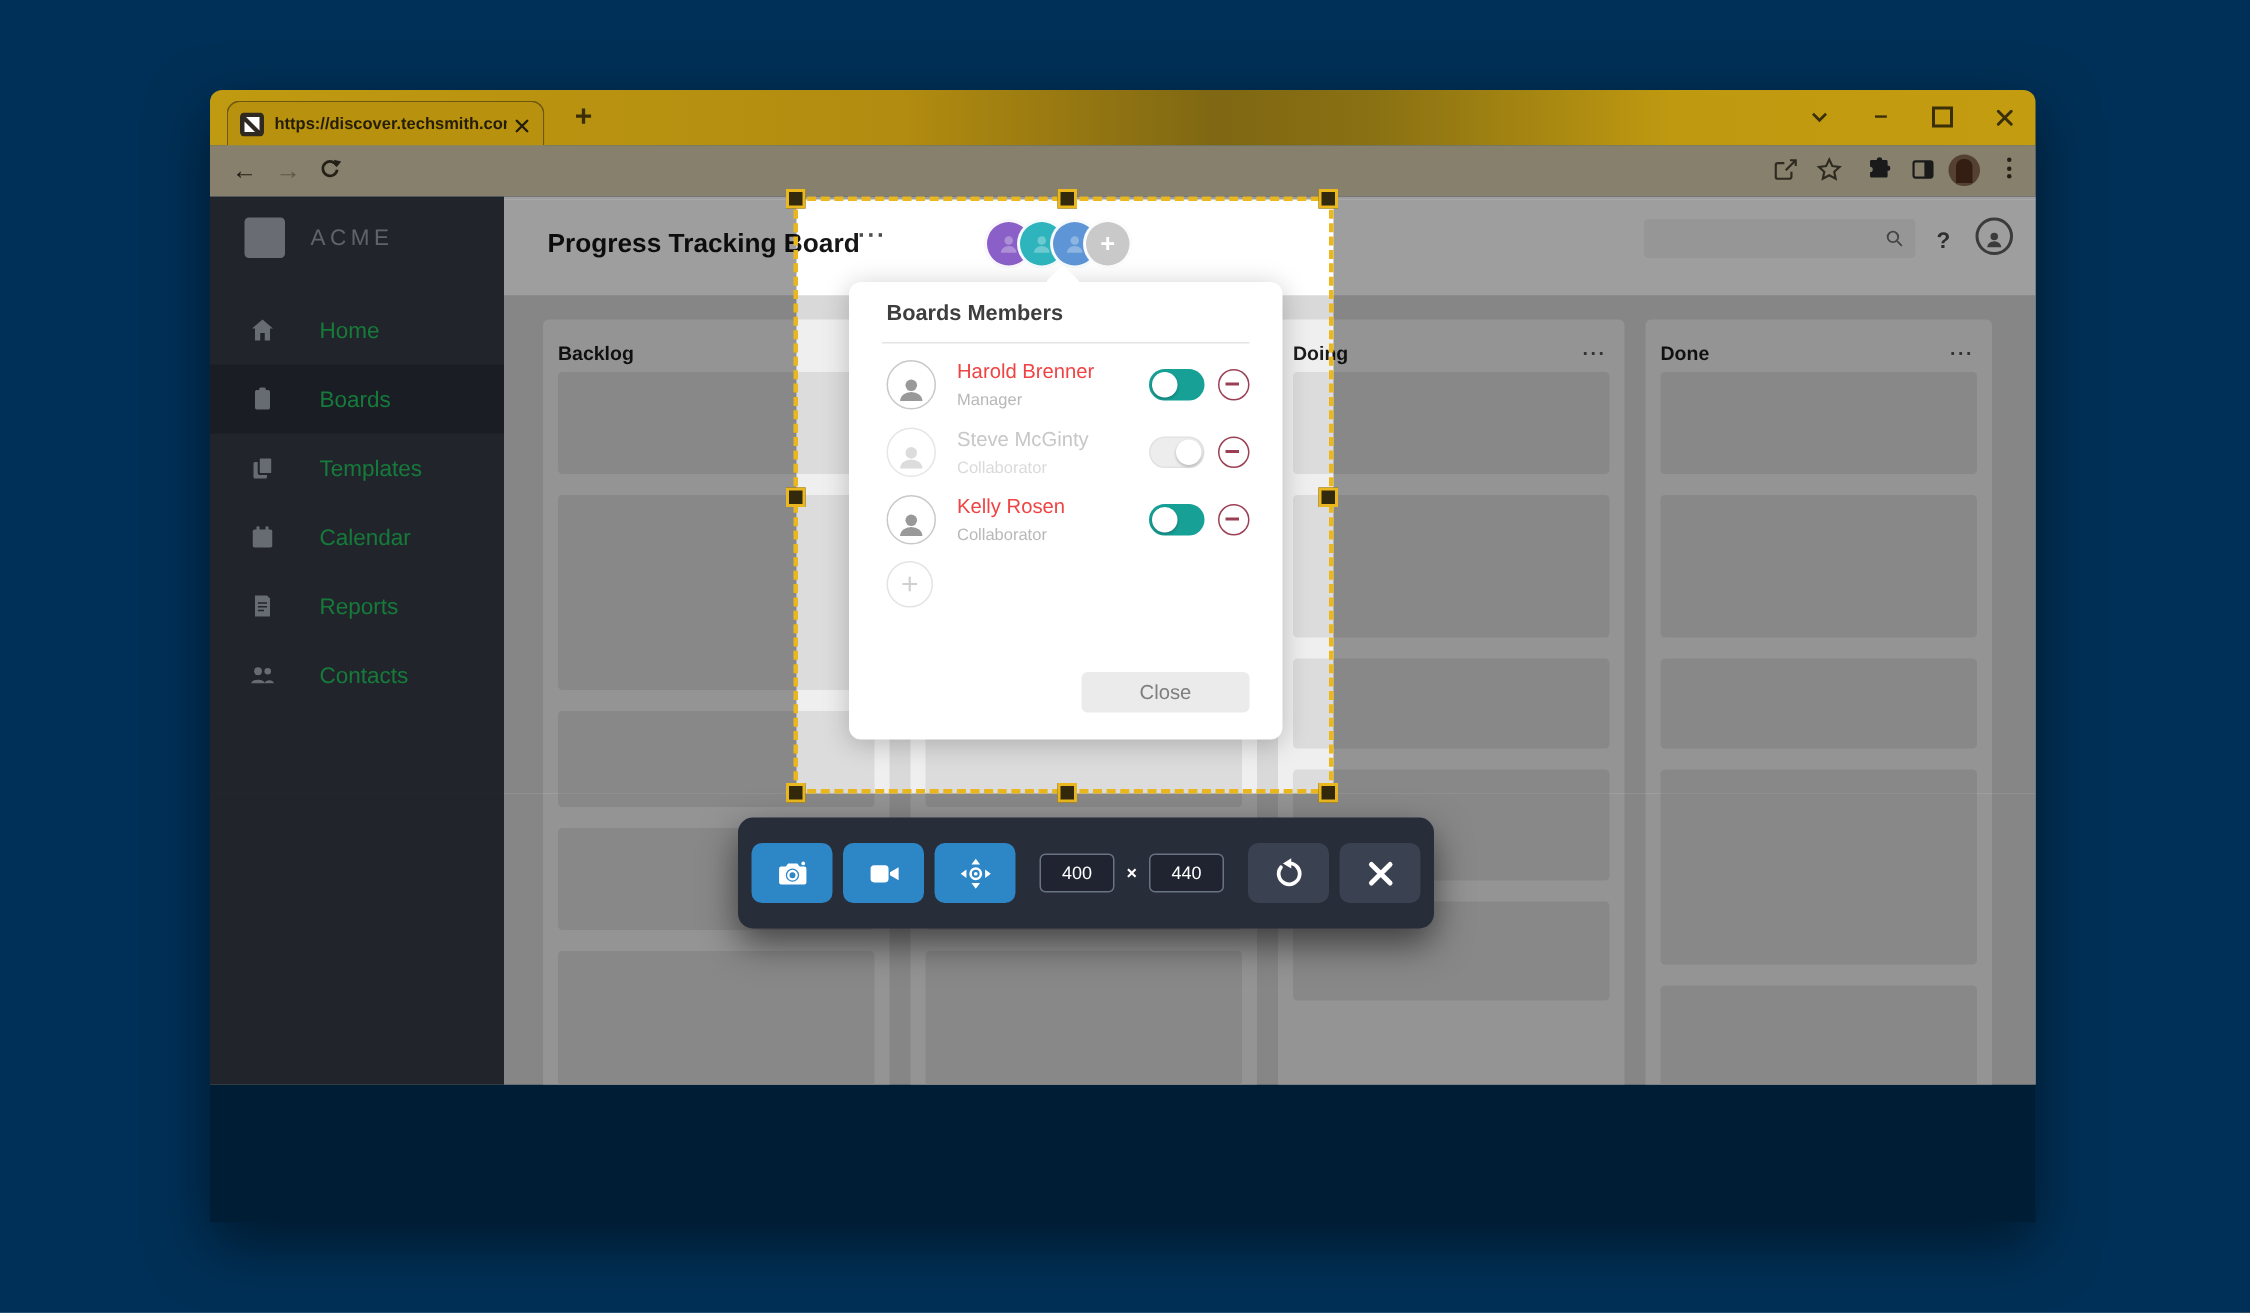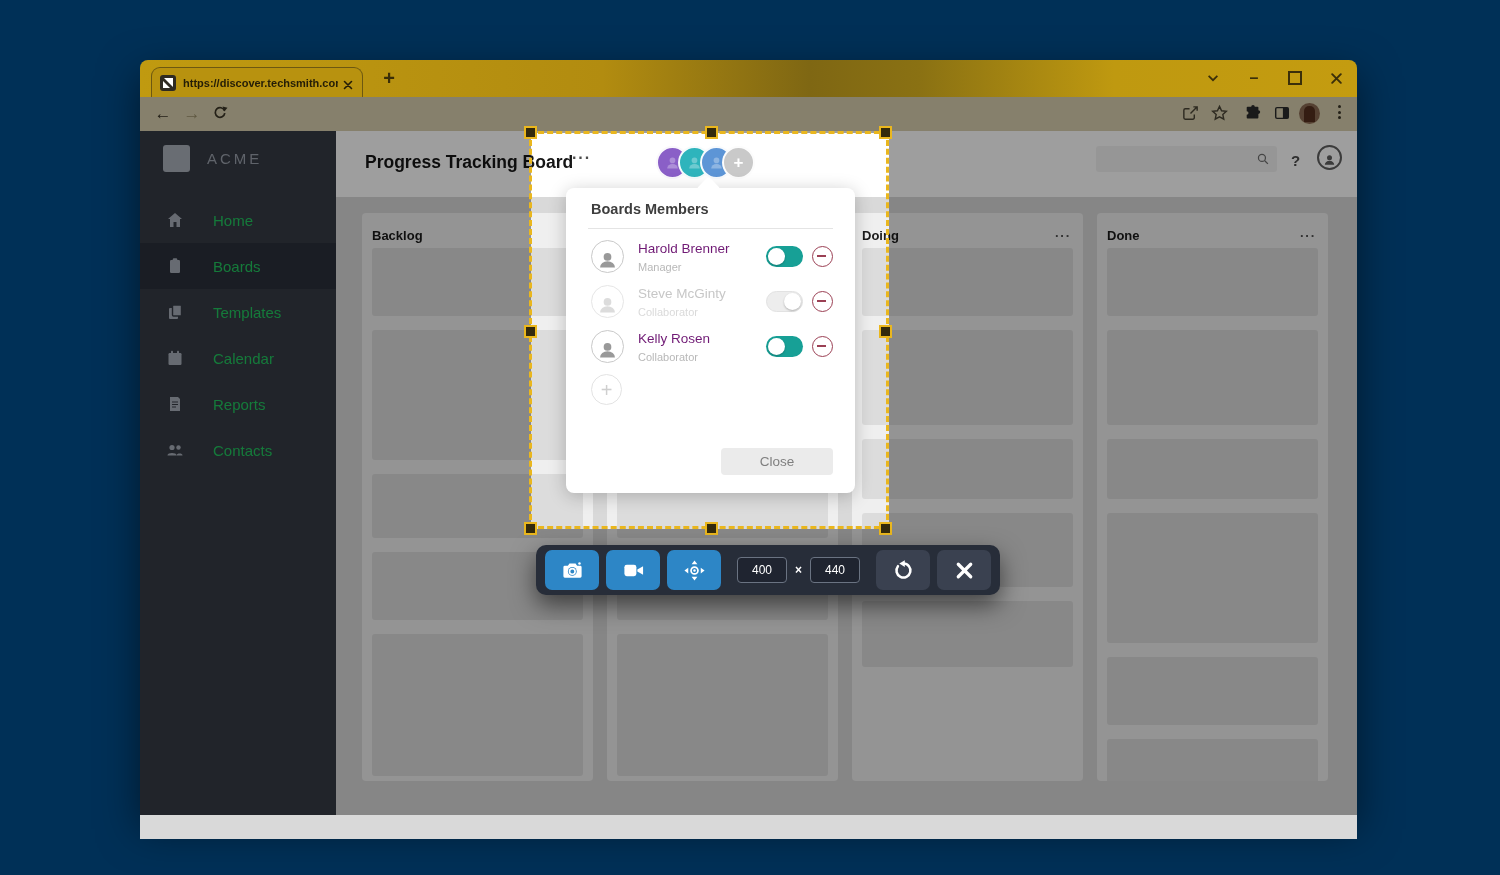--- a/index.html
+++ b/index.html
@@ -19,21 +19,21 @@
   .addressbar{position:absolute;left:0;top:37px;width:100%;height:34px;background:#d8cfae;}
   .nav-ic{position:absolute;top:7px;width:20px;height:20px;text-align:center;font-size:17px;font-weight:700;color:#3a3526;line-height:20px;}
   .urlpill{position:absolute;left:98px;top:5px;width:934px;height:23px;background:#e9e2c6;border-radius:12px;display:flex;align-items:center;padding:0 12px;box-sizing:border-box;}
   .urlpill .url-text{font-size:12.2px;color:#39331f;margin-left:9px;}
   .bar-ic{position:absolute;top:7px;width:20px;height:20px;}
   .chrome-avatar{position:absolute;left:1159px;top:6px;width:21px;height:21px;border-radius:50%;background:#8a6a52;overflow:hidden;}
   .chrome-avatar i{position:absolute;left:5px;top:3px;width:11px;height:16px;background:#55301e;border-radius:5px 5px 0 0;display:block;}
   .kebab{position:absolute;left:1196px;top:8px;width:6px;display:flex;flex-direction:column;gap:2.5px;align-items:center;}
   .kebab b{width:3px;height:3px;border-radius:50%;background:#3a3526;}
   
-  .content{position:absolute;left:0;top:71px;width:1217px;height:708px;background:#d9d9d9;overflow:hidden;}
+  .content{position:absolute;left:0;top:71px;width:1217px;height:592px;background:#d9d9d9;overflow:hidden;}
   .sidebar{position:absolute;left:0;top:0;width:196px;height:684px;background:#363b45;}
   .logo-row{position:absolute;left:23px;top:14px;display:flex;align-items:center;gap:17px;}
   .logo-sq{width:27px;height:27px;background:#aab0ba;border-radius:3px;}
   .logo-text{font-size:15px;letter-spacing:3px;color:#9aa0ab;}
   .nav{position:absolute;left:0;top:66px;width:100%;}
   .nav-item{height:46px;display:flex;align-items:center;padding-left:26px;gap:29px;color:#22c55e;font-size:15px;}
   .nav-item.active{background:#2b303b;}
   .nav-item svg{width:18px;height:18px;fill:#a7adb8;}
   .main{position:absolute;left:196px;top:0;width:1021px;height:684px;}
   .appheader{position:absolute;left:0;top:0;width:100%;height:66px;background:#ffffff;}
@@ -59,42 +59,42 @@
   
   .popup{position:absolute;left:566px;top:188px;width:289px;height:305px;background:#fff;border-radius:8px;box-shadow:0 3px 18px rgba(0,0,0,.22);z-index:5;}
   .notch{position:absolute;left:134px;top:-8px;width:17px;height:17px;background:#fff;transform:rotate(45deg);border-radius:3px;}
   .popup-title{position:absolute;left:25px;top:13px;font-size:14.5px;font-weight:700;color:#3e3e3e;}
   .popup-divider{position:absolute;left:22px;right:22px;top:40px;height:1px;background:#e4e4e4;}
   .members{position:absolute;left:25px;right:22px;top:46px;}
   .member-row{height:45px;display:flex;align-items:center;}
   .m-avatar{width:33px;height:33px;border-radius:50%;border:1px solid #c9c9c9;box-sizing:border-box;overflow:hidden;display:flex;align-items:center;justify-content:center;flex:0 0 33px;}
   .m-avatar svg{width:21px;height:21px;fill:#999;margin-top:5px;}
   .m-text{flex:1;margin-left:14px;}
-  .m-name{font-size:13.5px;color:#701a75;}
+  .m-name{font-size:13.5px;color:#ef4444;}
   .m-role{font-size:11px;color:#b8b8b8;margin-top:3px;}
   .member-row.faded .m-name{color:#c7c7c7;}
   .member-row.faded .m-role{color:#dadada;}
   .member-row.faded .m-avatar{border-color:#e6e6e6;}
   .member-row.faded .m-avatar svg{fill:#dcdcdc;}
   .toggle{width:37px;height:21px;border-radius:11px;position:relative;margin-right:9px;flex:0 0 37px;}
   .toggle.on{background:#17a096;}
   .toggle.off{background:#ededed;border:1px solid #e2e2e2;box-sizing:border-box;}
   .knob{position:absolute;top:2px;width:17px;height:17px;border-radius:50%;background:#fff;box-shadow:0 1px 2px rgba(0,0,0,.25);}
   .toggle.on .knob{left:2px;}
   .toggle.off .knob{right:1px;top:1px;}
   .remove-btn{width:21px;height:21px;border-radius:50%;border:1.6px solid #9b4054;box-sizing:border-box;position:relative;flex:0 0 21px;}
   .remove-btn i{position:absolute;left:4px;top:8px;width:9px;height:1.8px;background:#9b4054;display:block;}
   .add-member{position:absolute;left:25px;top:186px;width:31px;height:31px;border-radius:50%;border:1.5px solid #e3e3e3;box-sizing:border-box;color:#cfcfcf;font-size:20px;font-weight:300;display:flex;align-items:center;justify-content:center;line-height:1;}
   .close-btn{position:absolute;right:22px;bottom:18px;width:112px;height:27px;background:#ebebeb;border:none;border-radius:4px;font-size:13.5px;color:#7f7f7f;font-family:"Liberation Sans",sans-serif;}
   
   .ov{position:absolute;background:rgba(0,0,0,.38);z-index:30;}
   .sel-frame{position:absolute;left:529px;top:131px;width:360px;height:398px;border:3px dashed #eab71e;box-sizing:border-box;z-index:31;}
   .handle{position:absolute;width:9px;height:9px;background:#332a0d;border:2px solid #eab71e;box-sizing:content-box;z-index:32;}
   
-  .cap-toolbar{position:absolute;left:492px;top:545px;height:50px;background:#272d39;border-radius:10px;box-shadow:0 10px 24px rgba(0,0,0,.55);display:inline-flex;align-items:center;padding:0 9px;gap:7px;z-index:40;margin-left:44px;}
+  .cap-toolbar{position:absolute;left:492px;top:545px;height:50px;background:#272d39;border-radius:10px;box-shadow:0 10px 24px rgba(0,0,0,.55);display:inline-flex;align-items:center;padding:12px 9px;gap:7px;z-index:40;}
   .cap-btn{width:54px;height:40px;border:none;border-radius:7px;background:#2d86c6;display:flex;align-items:center;justify-content:center;}
   .cap-btn.dark{background:#3a4150;}
   .cap-btn svg{width:23px;height:23px;}
   .size-group{display:flex;align-items:center;gap:8px;margin:0 9px;}
   .size-input{width:44px;height:22px;background:#1f2430;border:1px solid #6a7382;border-radius:4px;color:#fff;font-size:12px;text-align:center;font-family:"Liberation Sans",sans-serif;}
   .size-x{color:#fff;font-size:12px;font-weight:700;}
 </style>
 </head>
 <body>
 

